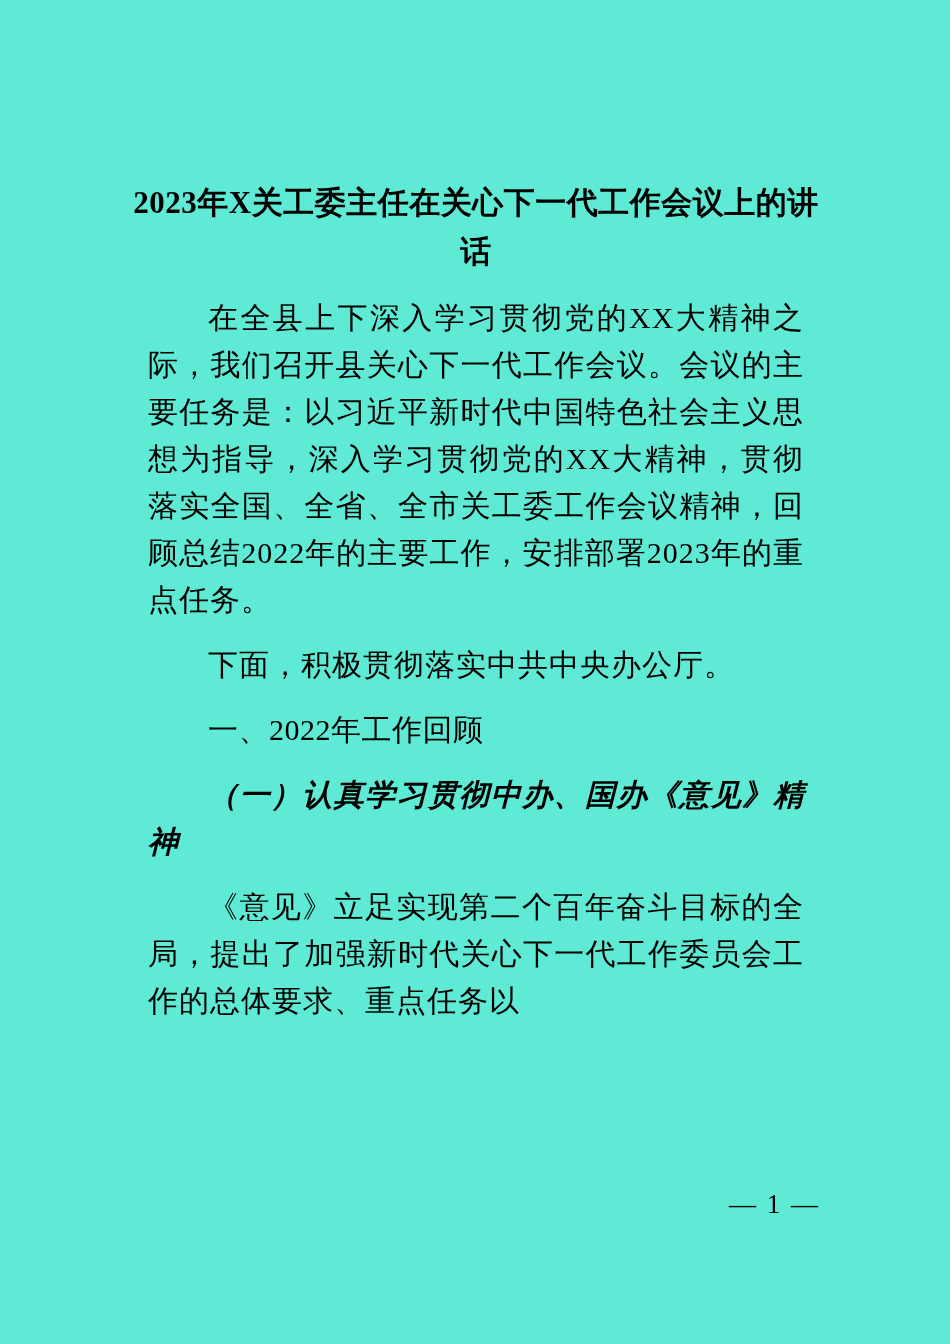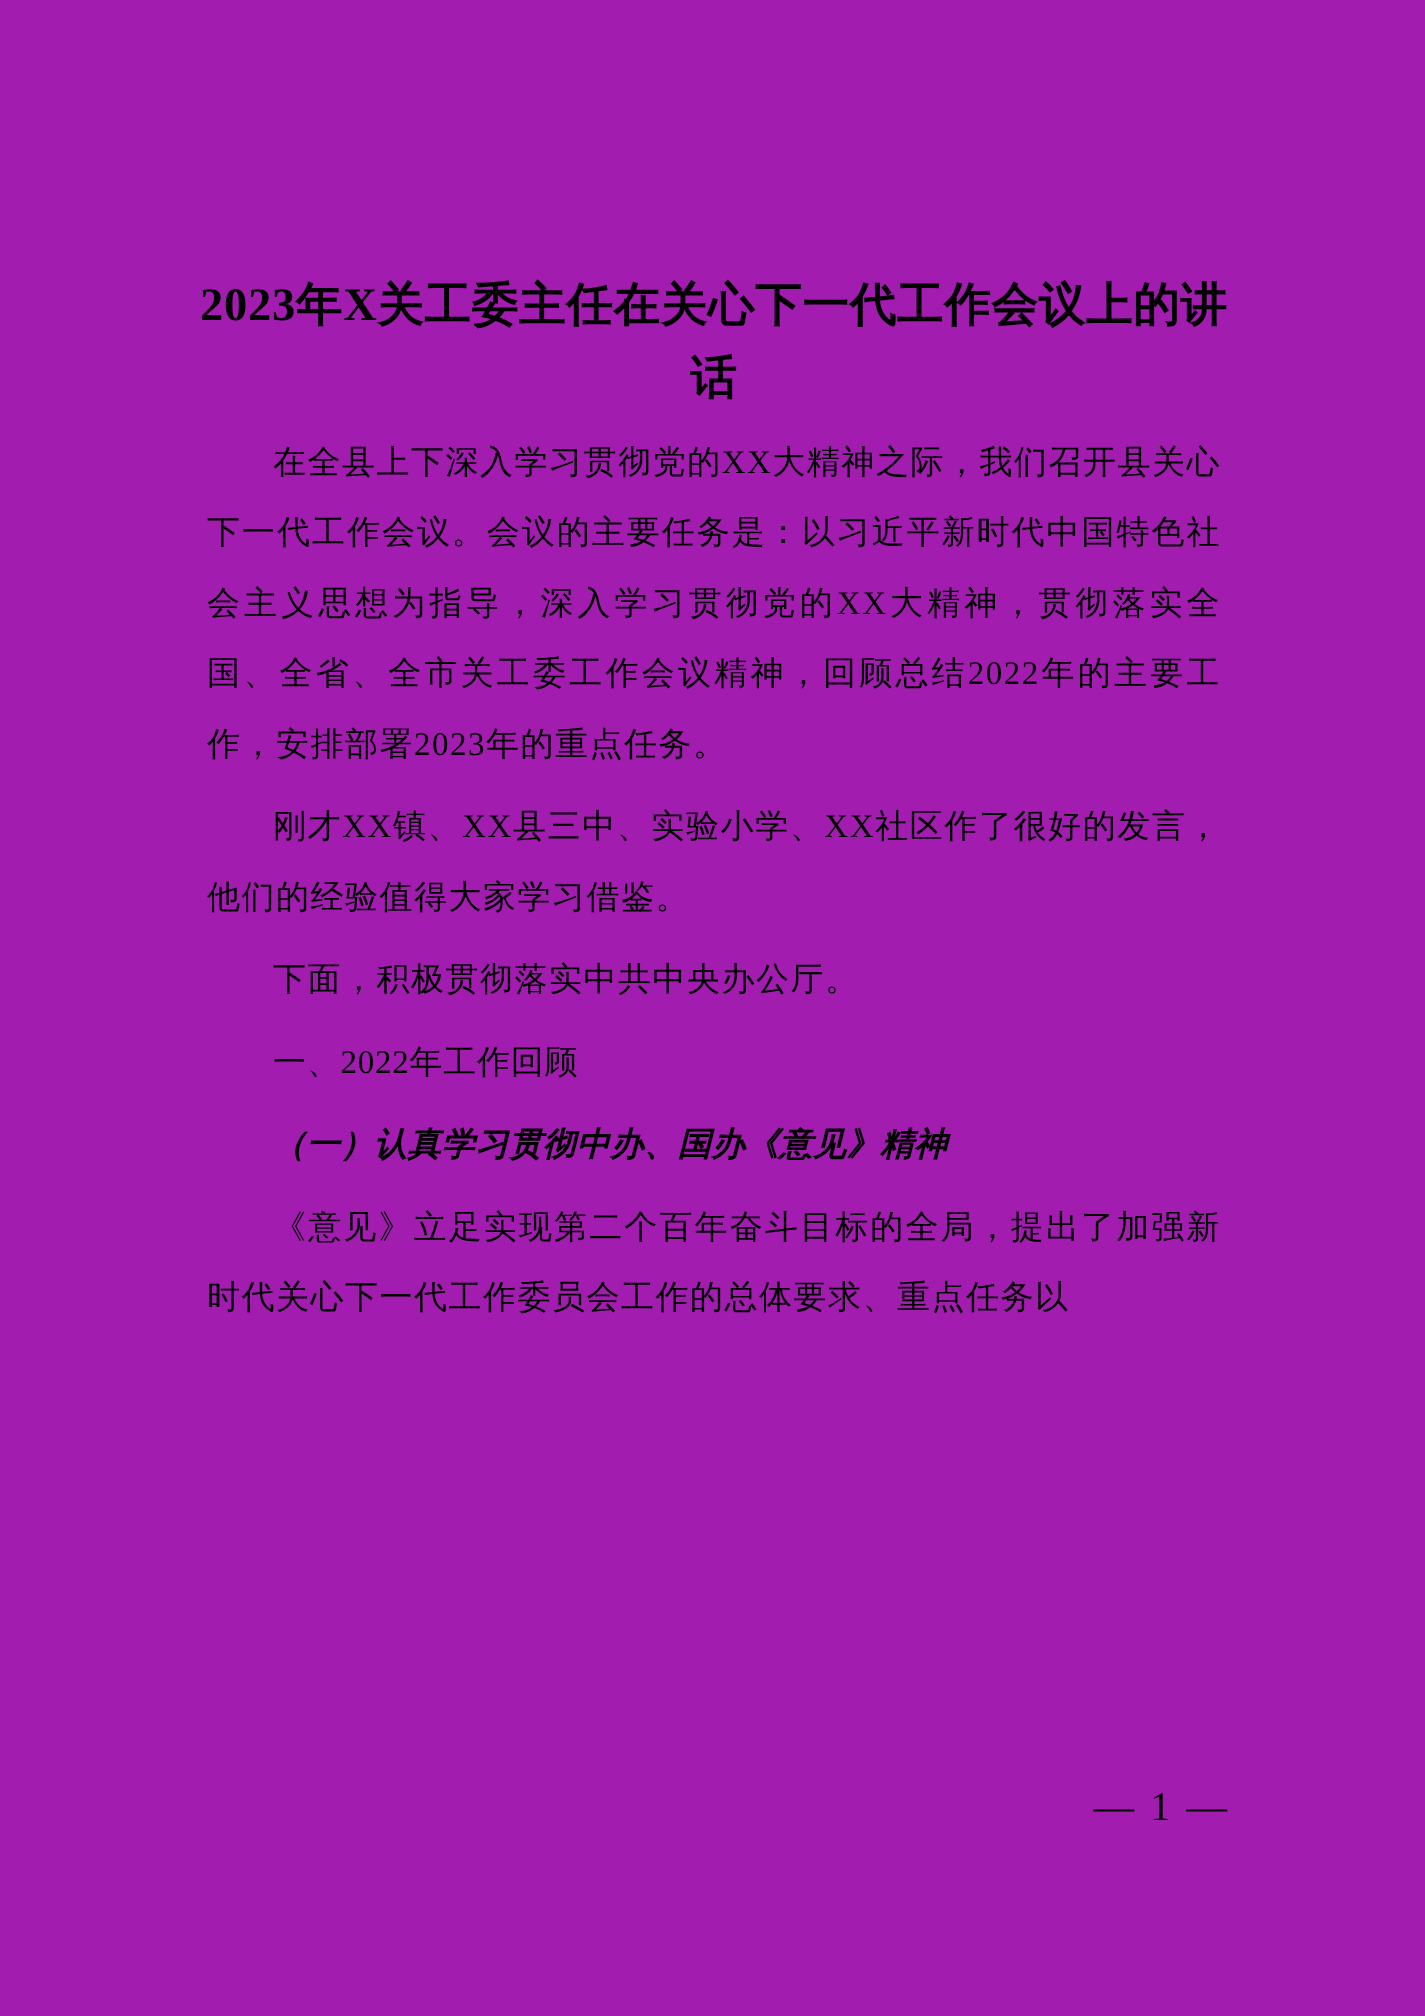--- a/index.html
+++ b/index.html
@@ -4,42 +4,42 @@
 <style>
   html, body {
     margin: 0;
     padding: 0;
     background: #ffffff;
   }
   .page {
     position: relative;
     width: 950px;
     height: 1344px;
-    background: #a21caf;
+    background: #5eead4;
     overflow: hidden;
     font-family: "Liberation Serif", "DejaVu Serif", serif;
     color: #000000;
   }
   .content {
     position: absolute;
     left: 130px;
     top: 178px;
     width: 692px;
   }
   .doc-title {
     margin: 0 0 0 0;
     font-size: 31px;
     line-height: 49px;
     font-weight: bold;
     text-align: center;
     letter-spacing: 0.5px;
   }
   .para {
-    margin: 8px;
-    font-size: 22px;
+    margin: 18px;
+    font-size: 30px;
     line-height: 47px;
     text-align: justify;
     text-indent: 2em;
     letter-spacing: 1px;
   }
   .heading1 {
     font-weight: normal;
     letter-spacing: 0.5px;
   }
   .heading2 {
@@ -60,21 +60,20 @@
 </style>
 </head>
 <body>
 
 <div class="page">
   <div class="content">
     <h1 class="doc-title">2023年X关工委主任在关心下一代工作会议上的讲话</h1>
 
     <p class="para">在全县上下深入学习贯彻党的XX大精神之际，我们召开县关心下一代工作会议。会议的主要任务是：以习近平新时代中国特色社会主义思想为指导，深入学习贯彻党的XX大精神，贯彻落实全国、全省、全市关工委工作会议精神，回顾总结2022年的主要工作，安排部署2023年的重点任务。</p>
 
-    <p class="para">刚才XX镇、XX县三中、实验小学、XX社区作了很好的发言，他们的经验值得大家学习借鉴。</p>
 
     <p class="para">下面，积极贯彻落实中共中央办公厅。</p>
 
     <p class="para heading1">一、2022年工作回顾</p>
 
 
     <p class="para heading2">（一）认真学习贯彻中办、国办《意见》精神</p>
 
     <p class="para">《意见》立足实现第二个百年奋斗目标的全局，提出了加强新时代关心下一代工作委员会工作的总体要求、重点任务以</p>
   </div>

